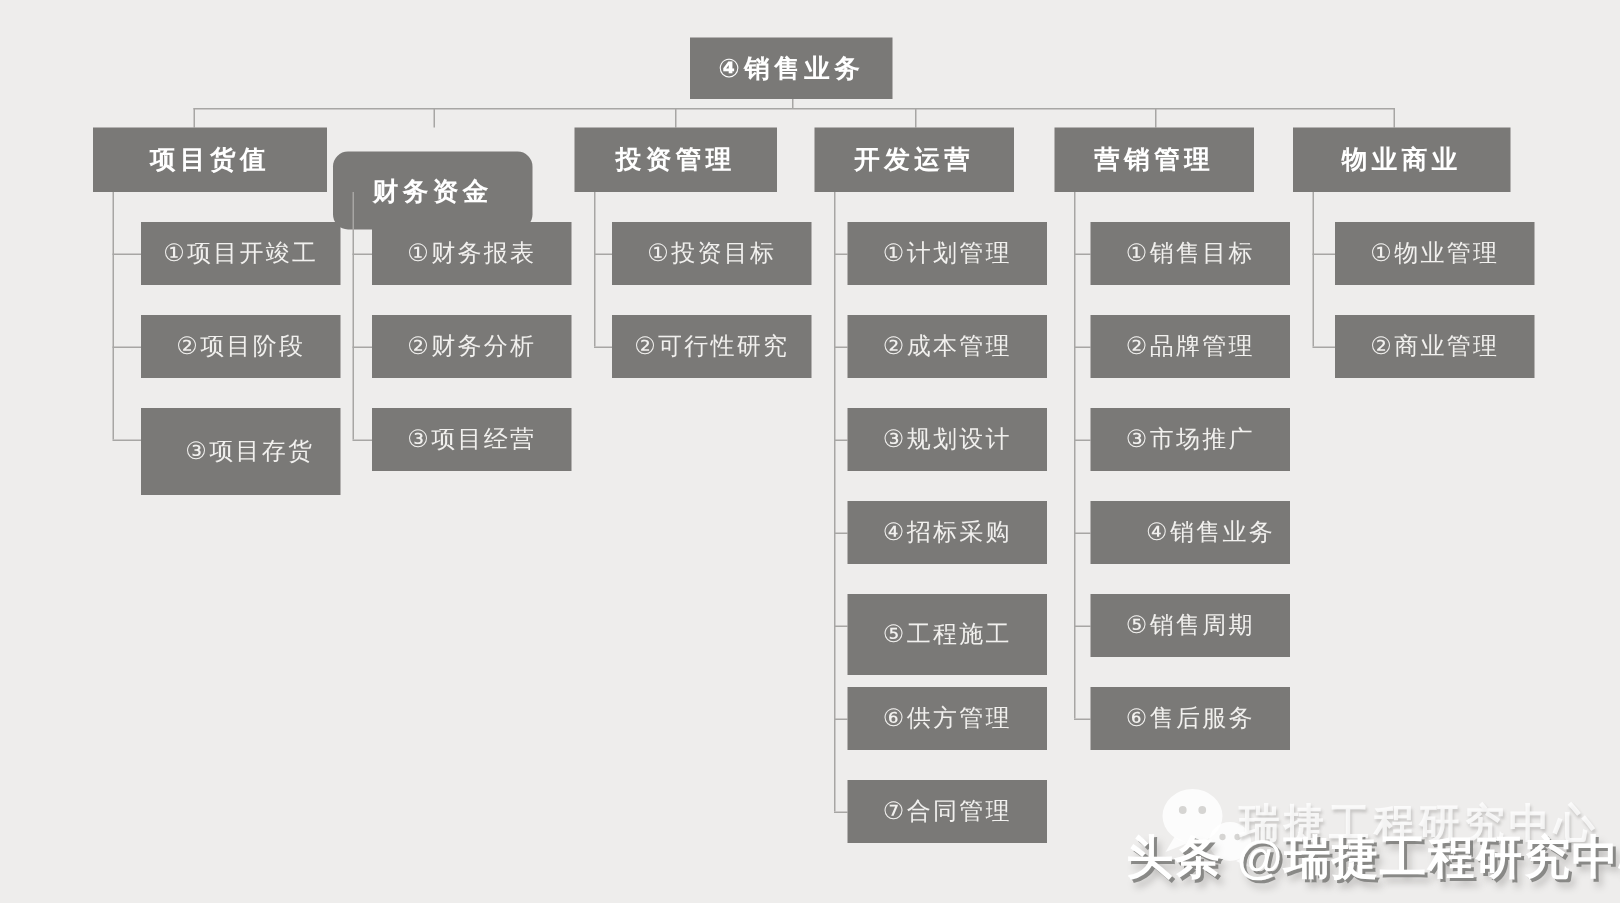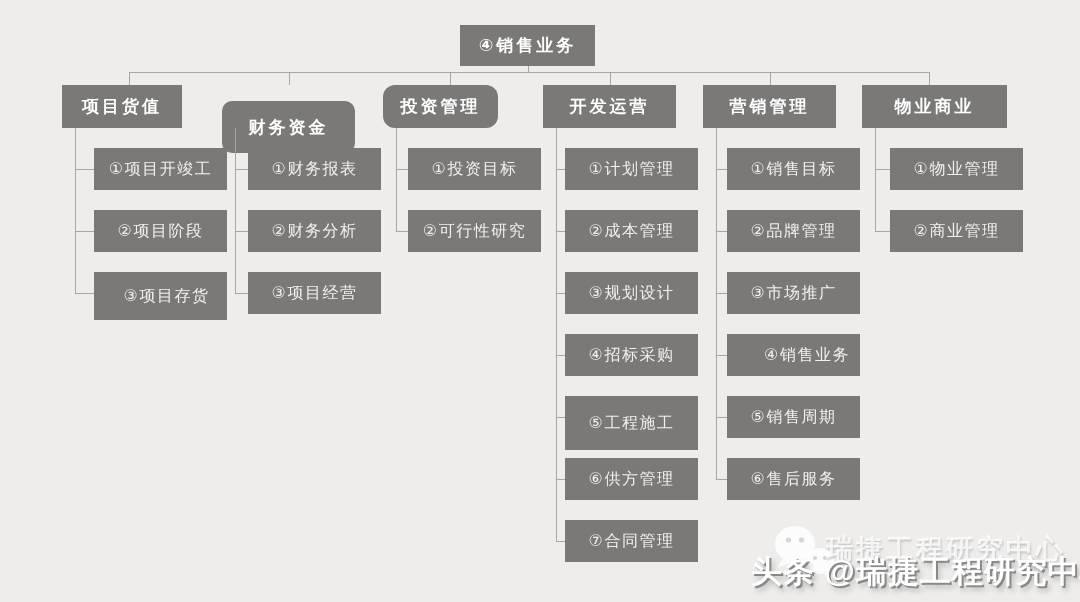--- a/index.html
+++ b/index.html
@@ -71,39 +71,39 @@
 </style>
 </head>
 <body>
 
 <div id="canvas" style="--bg: #EEEDEC; --box: #7A7977; --boxtext: #FFFFFF; --line: #A7A6A4;">
   <div id="tree">
       <div class="node root" style="left: 460px; top: 25px; width: 135px; height: 41px;">④销售业务</div>
       <div class="cline" style="left: 528px; top: 66px; width: 1px; height: 6px;"></div>
       <div class="cline" style="left: 129px; top: 72px; width: 801px; height: 1px;"></div>
       <div class="cline" style="left: 129px; top: 72px; width: 1px; height: 13px;"></div>
-      <div class="node header" style="left: 62px; top: 85px; width: 120px; height: 43px; font-family: Liberation Serif, serif;">项目货值</div>
+      <div class="node header" style="left: 62px; top: 85px; width: 156px; height: 43px; font-family: Liberation Serif, serif;">项目货值</div>
       <div class="cline" style="left: 75px; top: 128px; width: 1px; height: 165px;"></div>
       <div class="cline" style="left: 75px; top: 169px; width: 19px; height: 1px;"></div>
       <div class="node leaf" style="left: 94px; top: 148px; width: 133px; height: 42px;">①项目开竣工</div>
       <div class="cline" style="left: 75px; top: 231px; width: 19px; height: 1px;"></div>
       <div class="node leaf" style="left: 94px; top: 210px; width: 133px; height: 42px;">②项目阶段</div>
       <div class="cline" style="left: 75px; top: 293px; width: 19px; height: 1px;"></div>
-      <div class="node leaf" style="left: 94px; top: 272px; width: 133px; height: 48px; padding-left: 12px;">③项目存货</div>
+      <div class="node leaf" style="left: 94px; top: 272px; width: 133px; height: 58px; padding-left: 12px;">③项目存货</div>
       <div class="cline" style="left: 289px; top: 72px; width: 1px; height: 13px;"></div>
       <div class="node header" style="left: 222px; top: 101px; width: 133px; height: 52px; border-radius: 10px;">财务资金</div>
       <div class="cline" style="left: 235px; top: 128px; width: 1px; height: 165px;"></div>
       <div class="cline" style="left: 235px; top: 169px; width: 13px; height: 1px;"></div>
       <div class="node leaf" style="left: 248px; top: 148px; width: 133px; height: 42px;">①财务报表</div>
       <div class="cline" style="left: 235px; top: 231px; width: 13px; height: 1px;"></div>
       <div class="node leaf" style="left: 248px; top: 210px; width: 133px; height: 42px;">②财务分析</div>
       <div class="cline" style="left: 235px; top: 293px; width: 13px; height: 1px;"></div>
       <div class="node leaf" style="left: 248px; top: 272px; width: 133px; height: 42px;">③项目经营</div>
       <div class="cline" style="left: 450px; top: 72px; width: 1px; height: 13px;"></div>
-      <div class="node header" style="left: 383px; top: 85px; width: 115px; height: 43px; border-radius: 12px;">投资管理</div>
+      <div class="node header" style="left: 383px; top: 85px; width: 135px; height: 43px;">投资管理</div>
       <div class="cline" style="left: 396px; top: 128px; width: 1px; height: 103px;"></div>
       <div class="cline" style="left: 396px; top: 169px; width: 12px; height: 1px;"></div>
       <div class="node leaf" style="left: 408px; top: 148px; width: 133px; height: 42px;">①投资目标</div>
       <div class="cline" style="left: 396px; top: 231px; width: 12px; height: 1px;"></div>
       <div class="node leaf" style="left: 408px; top: 210px; width: 133px; height: 42px;">②可行性研究</div>
       <div class="cline" style="left: 610px; top: 72px; width: 1px; height: 13px;"></div>
       <div class="node header" style="left: 543px; top: 85px; width: 133px; height: 43px;">开发运营</div>
       <div class="cline" style="left: 556px; top: 128px; width: 1px; height: 413px;"></div>
       <div class="cline" style="left: 556px; top: 169px; width: 9px; height: 1px;"></div>
       <div class="node leaf" style="left: 565px; top: 148px; width: 133px; height: 42px;">①计划管理</div>

